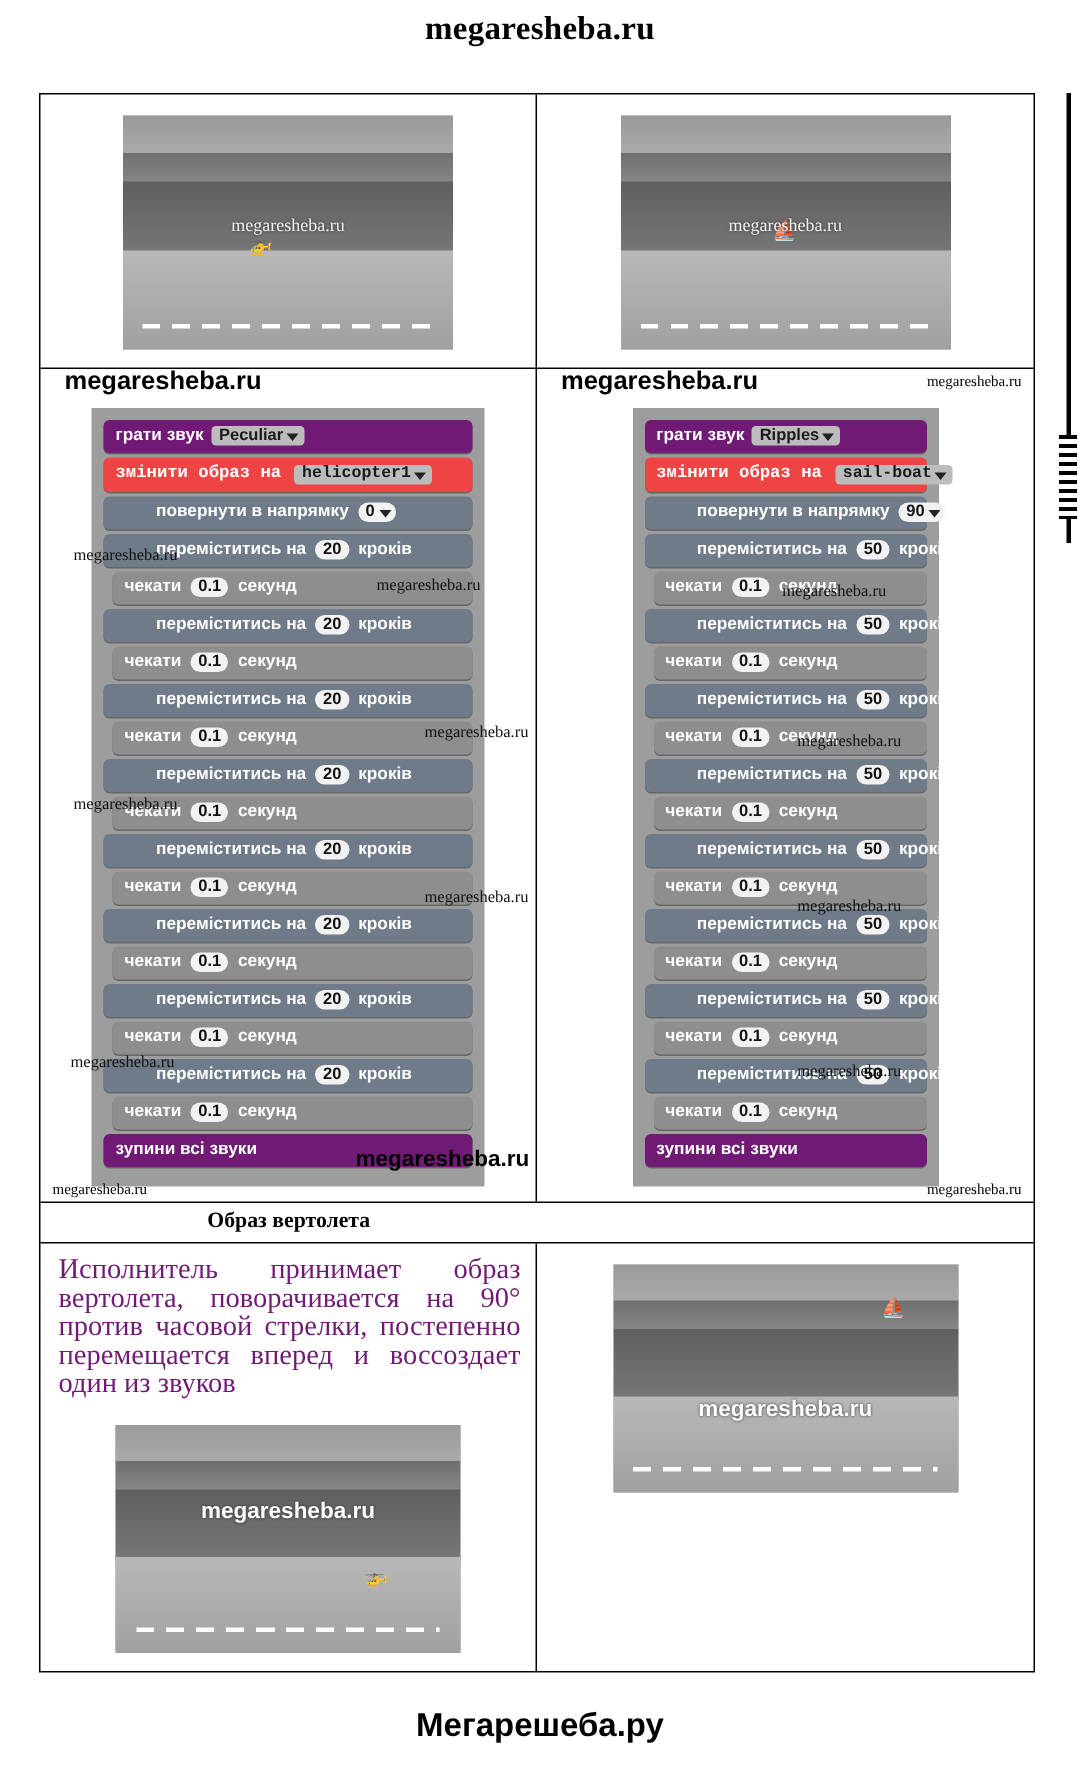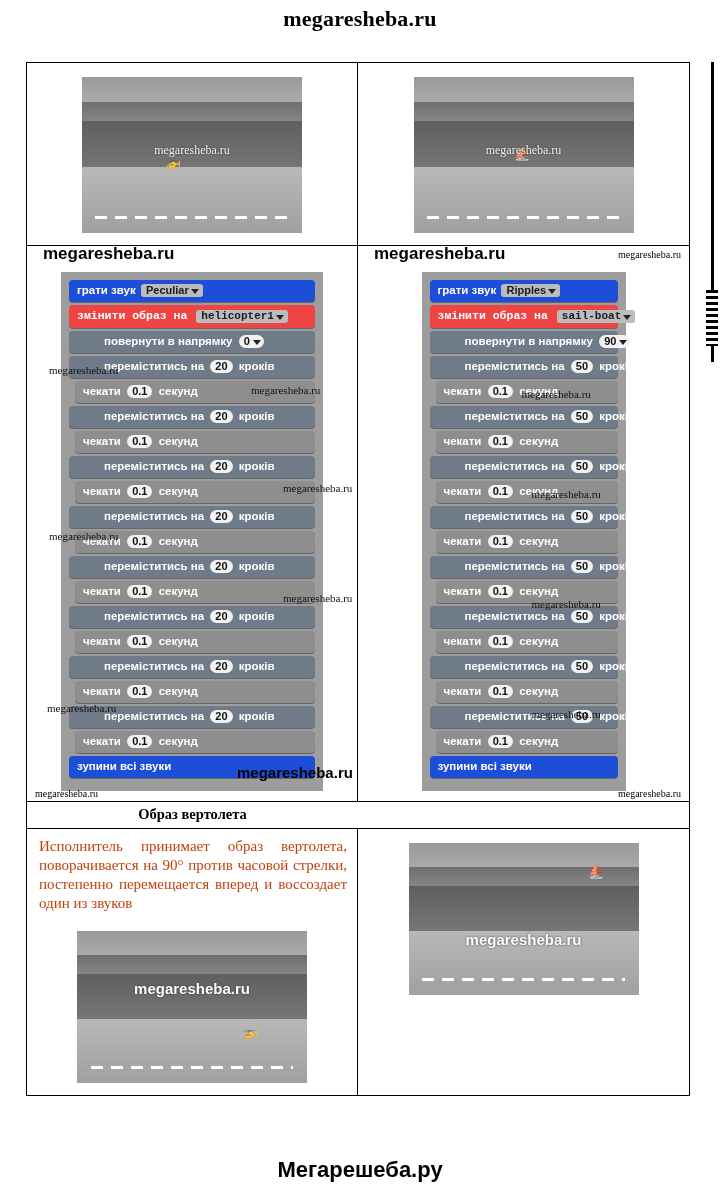--- a/index.html
+++ b/index.html
@@ -21,21 +21,21 @@
     top: 6px; left: 0; width: 720px;
     text-align: center;
     font-family: "Liberation Serif", serif;
     font-size: 22px;
     font-weight: bold;
     color: #000;
     letter-spacing: 0.2px;
   }
   .bottom-title {
     position: absolute;
-    bottom: 10px; left: 0; width: 720px;
+    bottom: 30px; left: 0; width: 720px;
     text-align: center;
     font-family: "Liberation Sans", sans-serif;
     font-size: 22px;
     font-weight: bold;
     color: #000;
   }
   
   .edge-bar {
     position: absolute;
     right: 6px; top: 62px;
@@ -169,21 +169,21 @@
     font-family: "Liberation Sans", sans-serif;
     font-size: 11.5px;
     font-weight: bold;
     color: #ffffff;
     line-height: 13px;
     white-space: nowrap;
     box-shadow: 0 1px 0 rgba(0,0,0,0.35);
   }
   .blk.motion  { background: #6f7b88; padding-left: 35px; }
   .blk.control { background: #8e8e8e; margin-left: 6px; }
-  .blk.sound   { background: #1d4ed8; }
+  .blk.sound   { background: #701a75; }
   .blk.looks   { background: #ef4444; font-family: Liberation Mono, monospace; }
   .blk .slot {
     display: inline-block;
     background: #f2f2f2;
     color: #111;
     border-radius: 7px;
     padding: 0 5px;
     margin: 0 3px;
     font-size: 11px;
     font-weight: bold;
@@ -244,24 +244,24 @@
     text-align: center;
     font-family: "Liberation Serif", serif;
     font-size: 14.5px;
     font-weight: bold;
     padding: 4px 0 5px 0;
   }
   
   .desc {
     padding: 8px 10px 4px 12px;
     font-family: "Liberation Serif", serif;
-    font-size: 15px;
+    font-size: 19px;
     line-height: 19px;
     text-align: justify;
-    color: #c2410c;
+    color: #701a75;
   }
   .desc.j { text-align: justify; text-justify: inter-word; }
 
   .cell-wm-lowleft {
     position: absolute;
     left: 8px; bottom: 2px;
     font-family: "Liberation Serif", serif;
     font-size: 10px;
     color: #000;
   }

